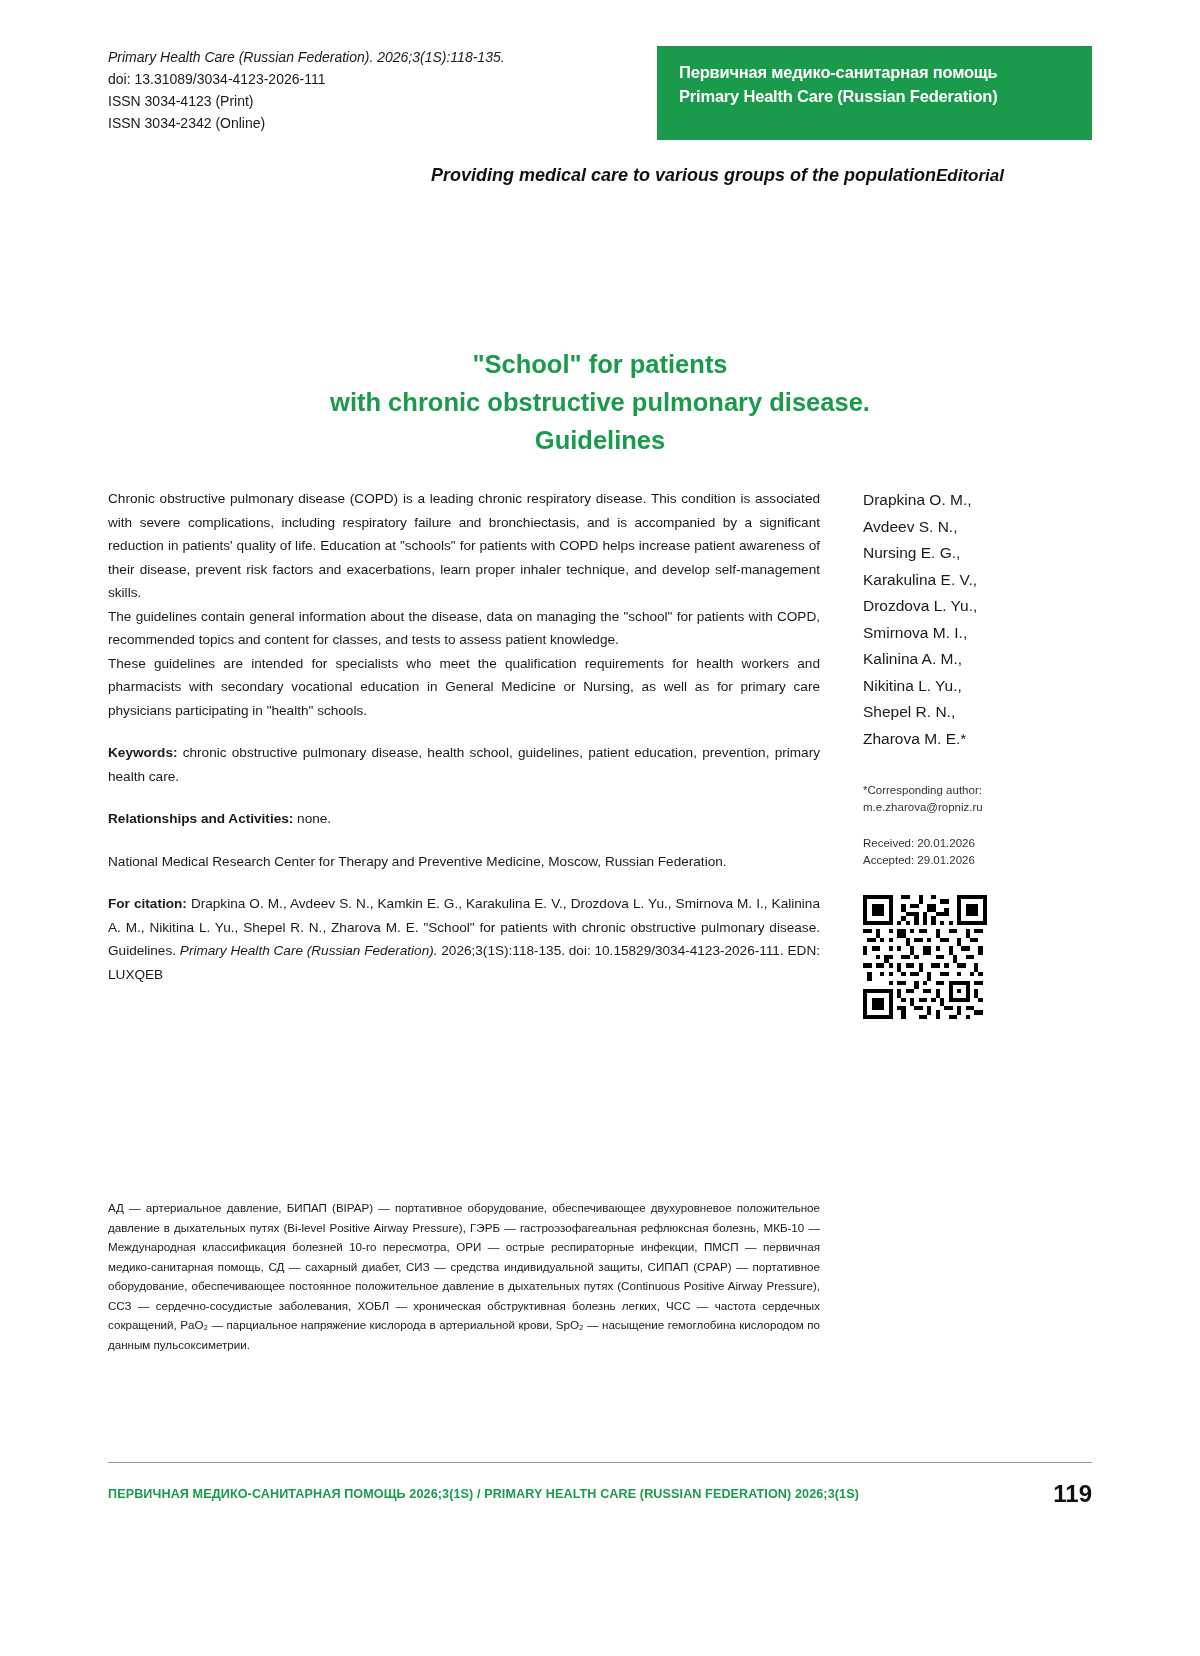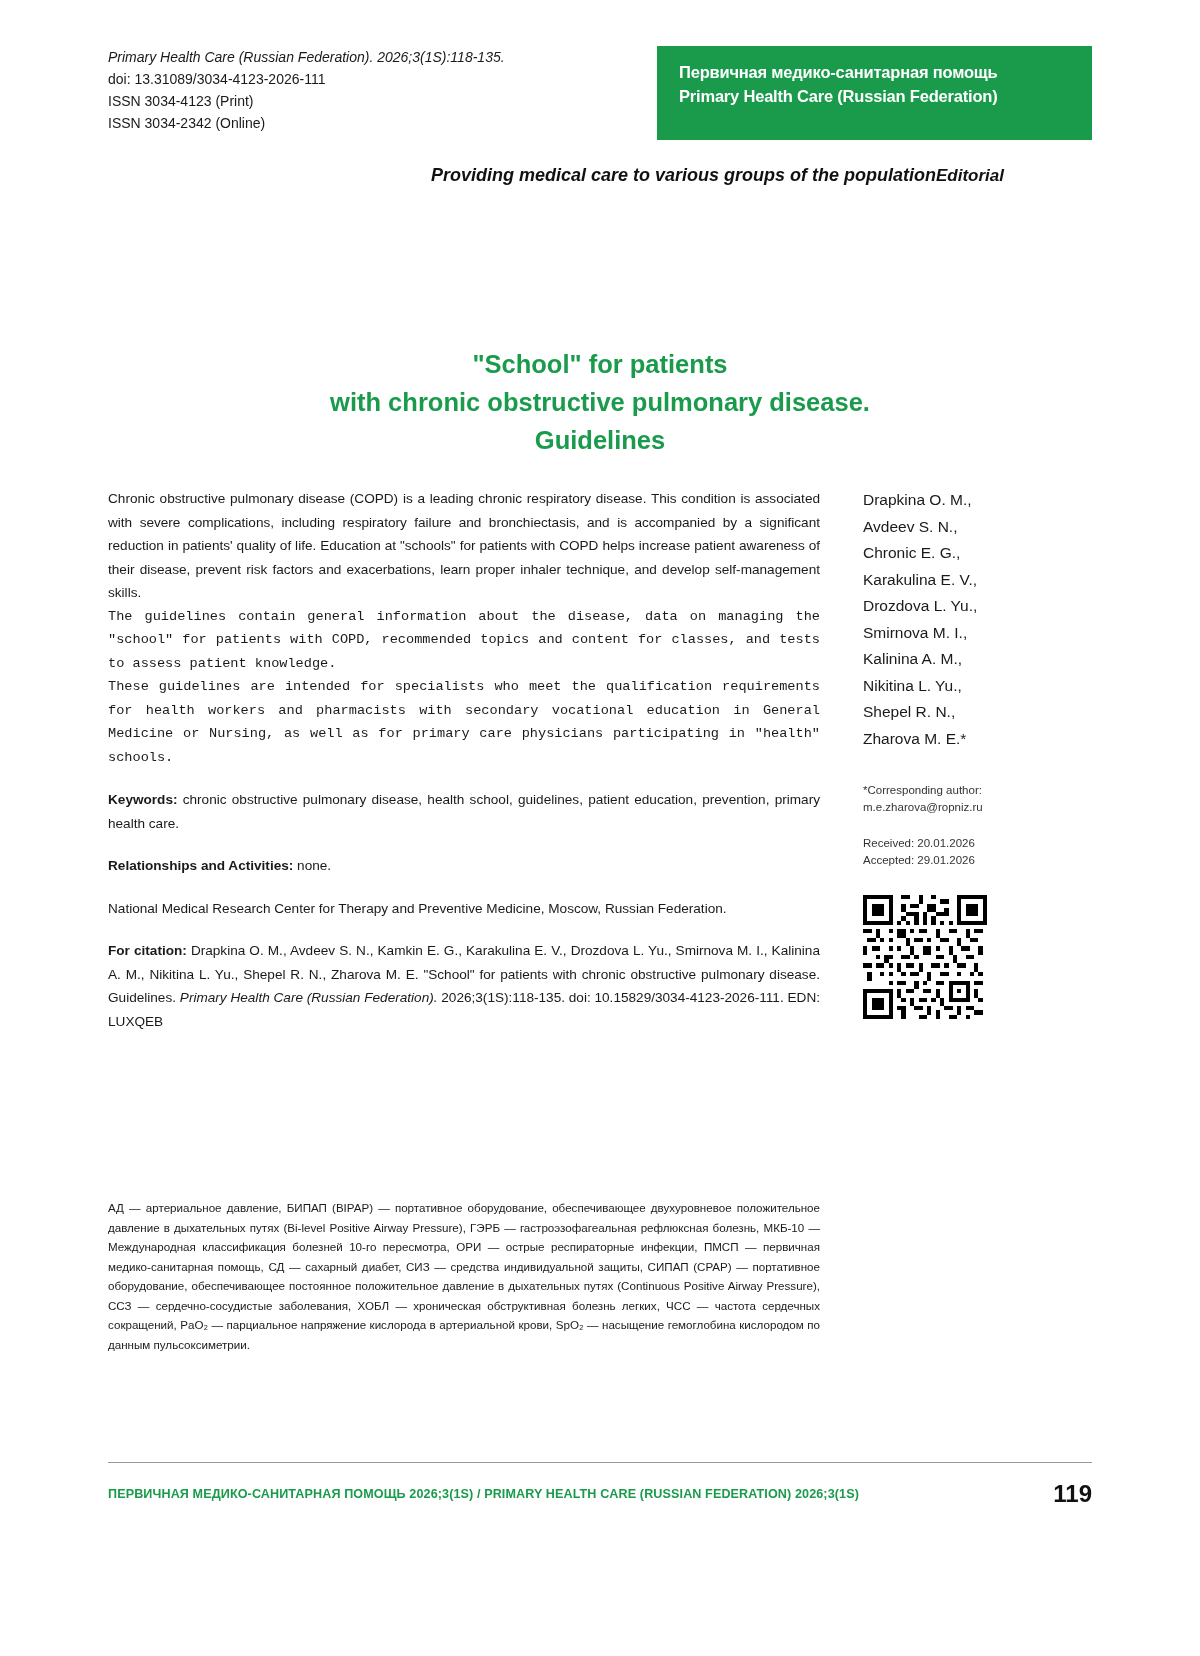--- a/index.html
+++ b/index.html
@@ -110,21 +110,21 @@
     width: 712px;
     float: left;
     font-size: 13.6px;
     line-height: 23.5px;
     text-align: justify;
     color: #1a1a1a;
   }
   .col-left p {
     margin: 0 0 0 0;
   }
-  .abstract p + p { margin-top: 0; font-family: Liberation Mono, monospace; }
+  .abstract p + p { margin-top: 0; }
   .block-gap { margin-top: 19px !important; }
   .kw-label, .rel-label, .cit-label {
     font-weight: bold;
   }
   .col-right {
     width: 230px;
     float: right;
     font-size: 15.5px;
     line-height: 26.5px;
     color: #1a1a1a;
@@ -222,21 +222,21 @@
     <div>with chronic obstructive pulmonary disease.</div>
     <div>Guidelines</div>
   </div>
 
   <div class="content">
 
     <div class="col-right">
       <div class="authors">
         <div>Drapkina O. M.,</div>
         <div>Avdeev S. N.,</div>
-        <div>Chronic E. G.,</div>
+        <div>Nursing E. G.,</div>
         <div>Karakulina E. V.,</div>
         <div>Drozdova L. Yu.,</div>
         <div>Smirnova M. I.,</div>
         <div>Kalinina A. M.,</div>
         <div>Nikitina L. Yu.,</div>
         <div>Shepel R. N.,</div>
         <div>Zharova M. E.*</div>
       </div>
 
       <div class="corr">

